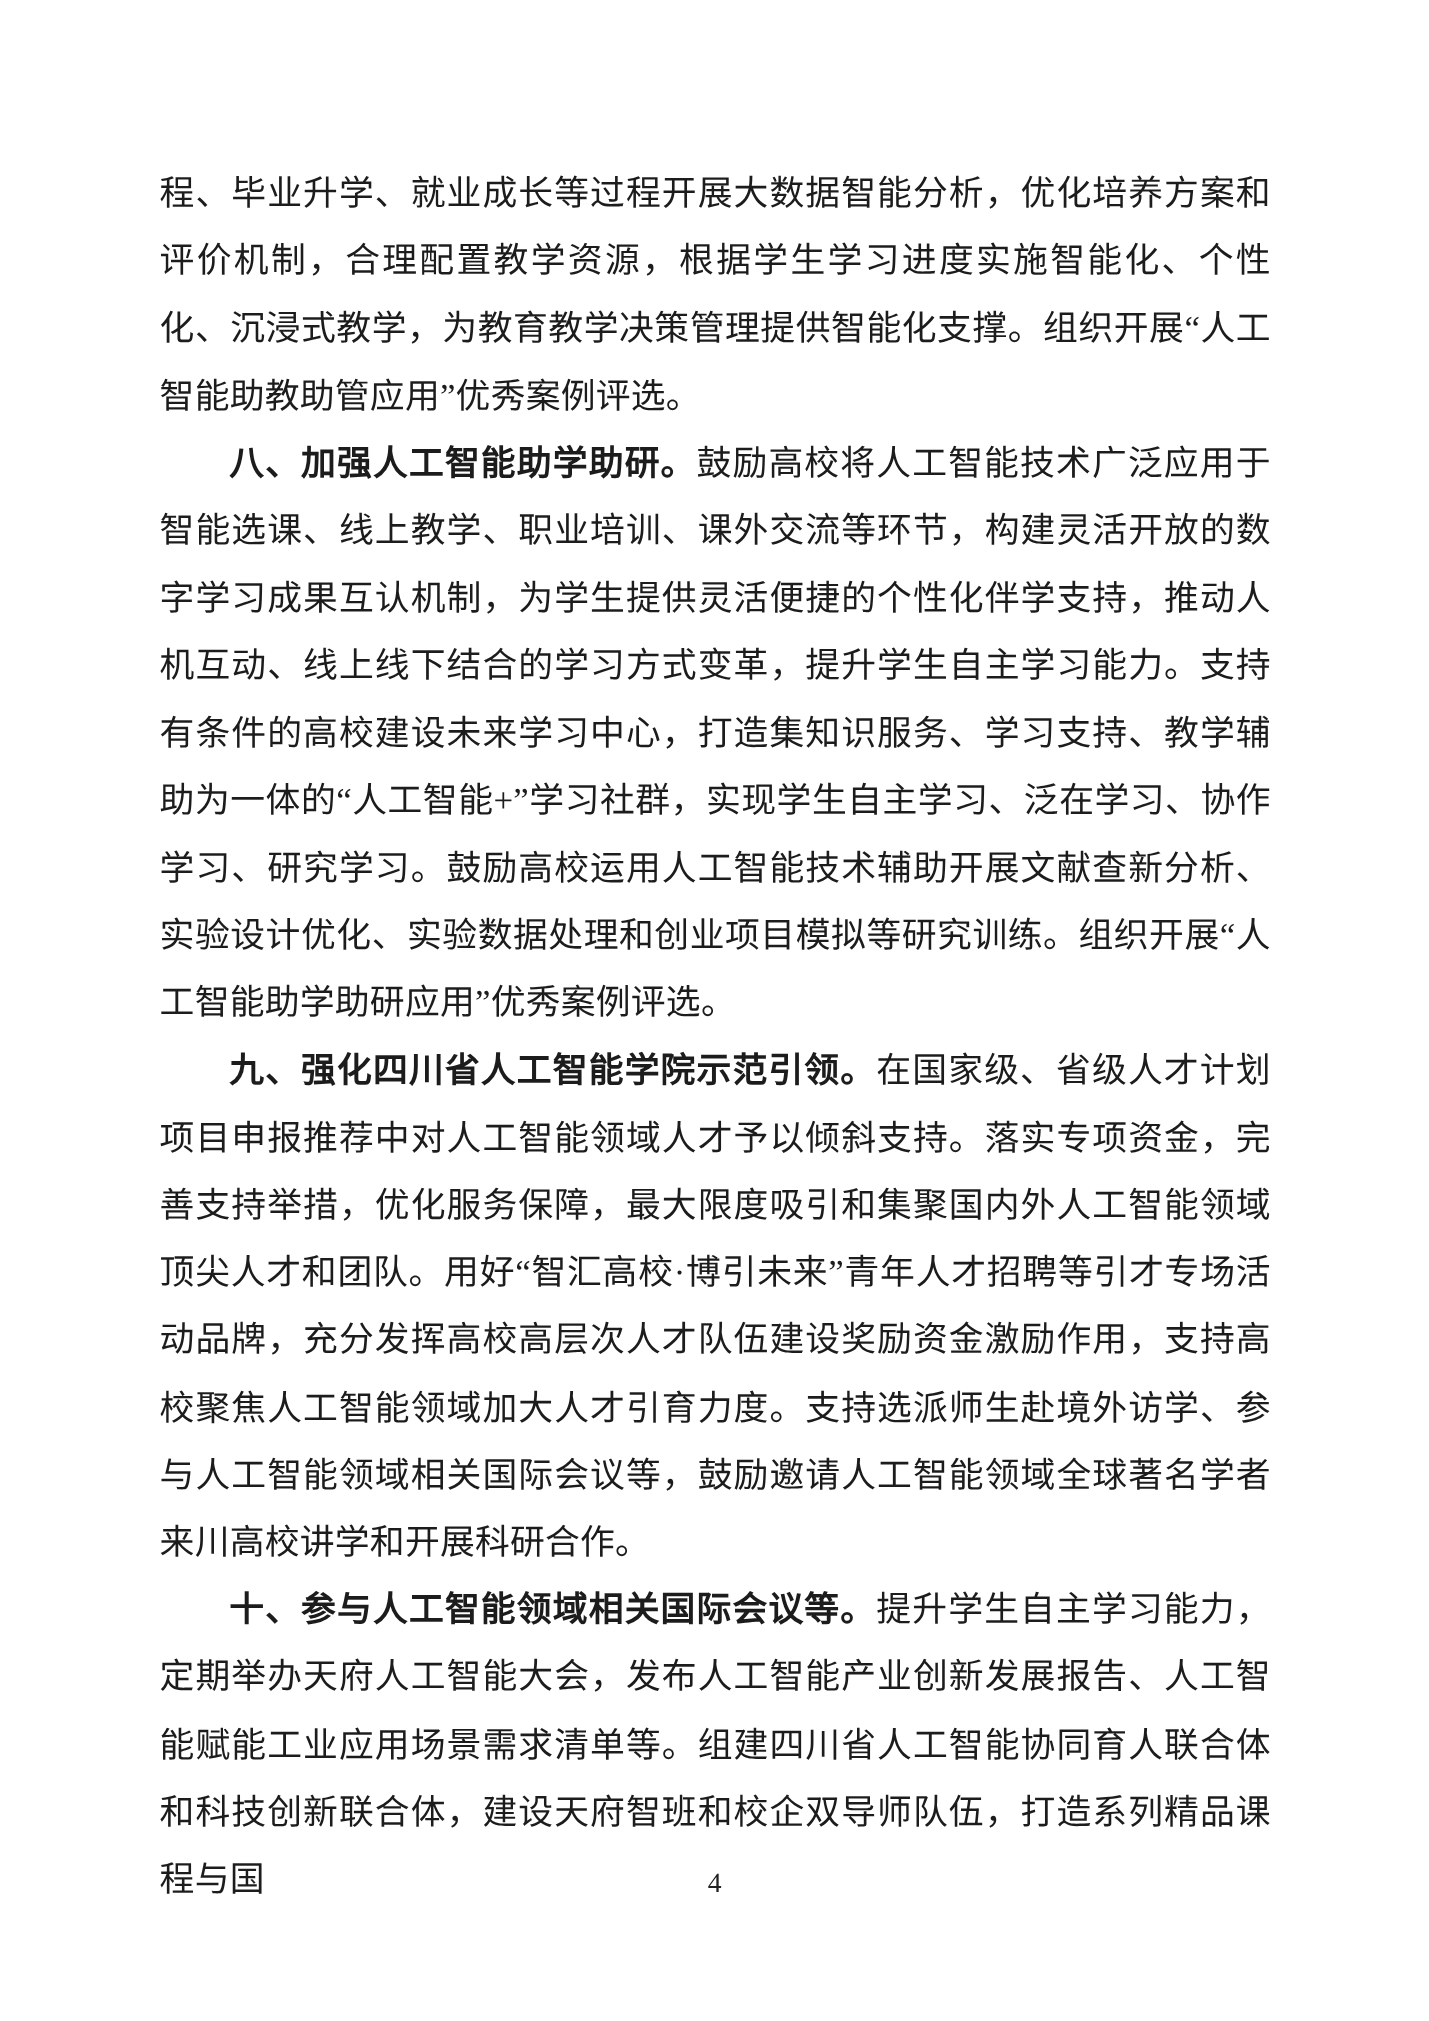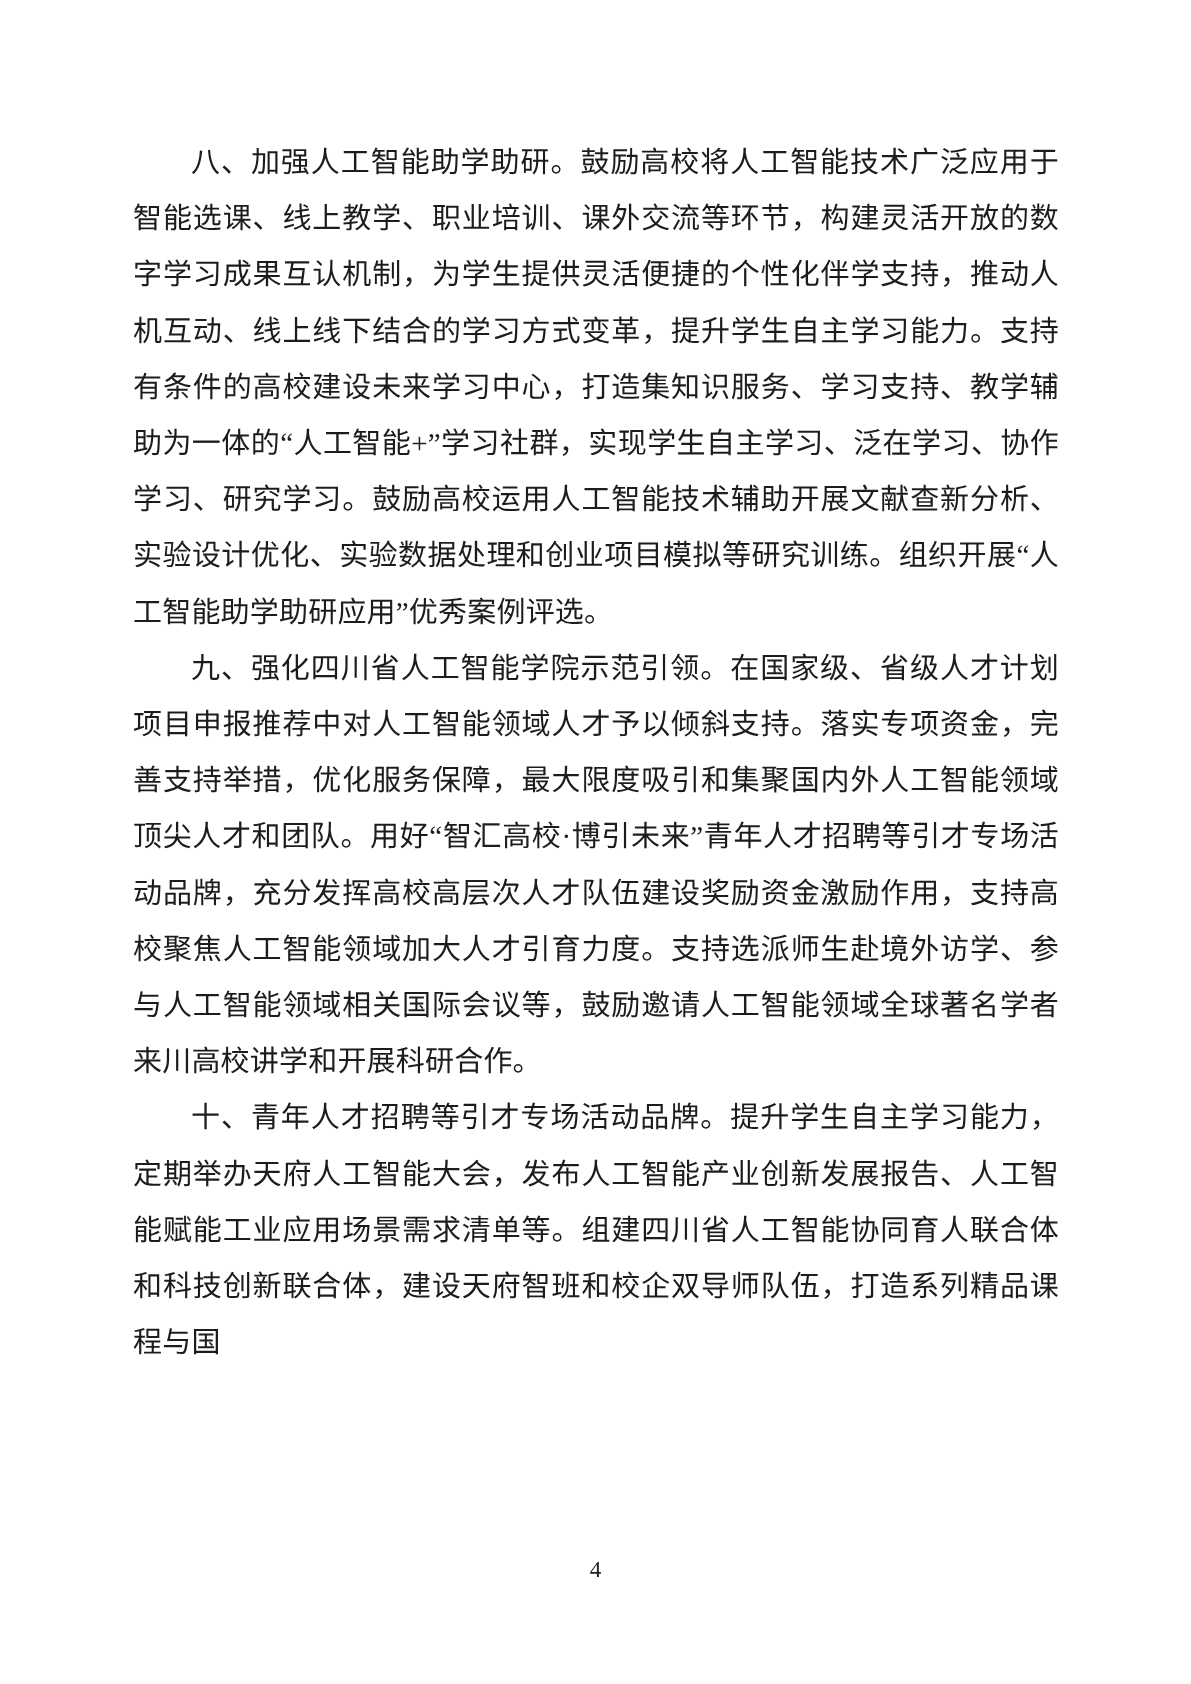--- a/index.html
+++ b/index.html
@@ -29,44 +29,45 @@
   }
   .para {
     margin: 0;
     padding: 0;
     text-indent: 2em;
   }
   .para.no-indent {
     text-indent: 0;
   }
   .heading {
-    font-weight: normal;
+    font-weight: bold;
     font-family: "Liberation Sans", sans-serif;
   }
   .page-num {
     position: absolute;
     left: 0;
     right: 0;
     top: 1556px;
     text-align: center;
     font-size: 23px;
     line-height: 28px;
     color: #222222;
     font-family: "Liberation Serif", serif;
   }
 </style>
 </head>
 <body>
 
 <div class="page">
   <div class="content">
 
+    <p class="para no-indent"><span>程、毕业升学、就业成长等过程开展大数据智能分析，优化培养方案和评价机制，合理配置教学资源，根据学生学习进度实施智能化、个性化、沉浸式教学，为教育教学决策管理提供智能化支撑。组织开展“人工智能助教助管应用”优秀案例评选。</span></p>
 
     <p class="para"><span class="heading">八、加强人工智能助学助研。</span><span>鼓励高校将人工智能技术广泛应用于智能选课、线上教学、职业培训、课外交流等环节，构建灵活开放的数字学习成果互认机制，为学生提供灵活便捷的个性化伴学支持，推动人机互动、线上线下结合的学习方式变革，提升学生自主学习能力。支持有条件的高校建设未来学习中心，打造集知识服务、学习支持、教学辅助为一体的“人工智能+”学习社群，实现学生自主学习、泛在学习、协作学习、研究学习。鼓励高校运用人工智能技术辅助开展文献查新分析、实验设计优化、实验数据处理和创业项目模拟等研究训练。组织开展“人工智能助学助研应用”优秀案例评选。</span></p>
 
     <p class="para"><span class="heading">九、强化四川省人工智能学院示范引领。</span><span>在国家级、省级人才计划项目申报推荐中对人工智能领域人才予以倾斜支持。落实专项资金，完善支持举措，优化服务保障，最大限度吸引和集聚国内外人工智能领域顶尖人才和团队。用好“智汇高校·博引未来”青年人才招聘等引才专场活动品牌，充分发挥高校高层次人才队伍建设奖励资金激励作用，支持高校聚焦人工智能领域加大人才引育力度。支持选派师生赴境外访学、参与人工智能领域相关国际会议等，鼓励邀请人工智能领域全球著名学者来川高校讲学和开展科研合作。</span></p>
 
-    <p class="para"><span class="heading">十、青年人才招聘等引才专场活动品牌。</span><span>提升学生自主学习能力，定期举办天府人工智能大会，发布人工智能产业创新发展报告、人工智能赋能工业应用场景需求清单等。组建四川省人工智能协同育人联合体和科技创新联合体，建设天府智班和校企双导师队伍，打造系列精品课程与国</span></p>
+    <p class="para"><span class="heading">十、参与人工智能领域相关国际会议等。</span><span>提升学生自主学习能力，定期举办天府人工智能大会，发布人工智能产业创新发展报告、人工智能赋能工业应用场景需求清单等。组建四川省人工智能协同育人联合体和科技创新联合体，建设天府智班和校企双导师队伍，打造系列精品课程与国</span></p>
 
   </div>
 
   <div class="page-num">4</div>
 </div>
 
 </body></html>

